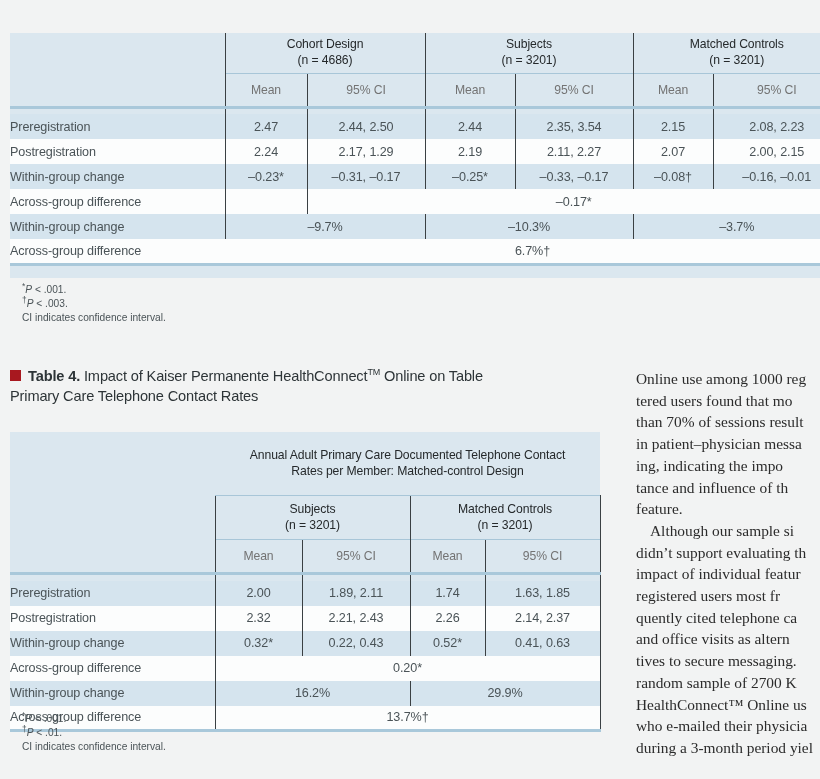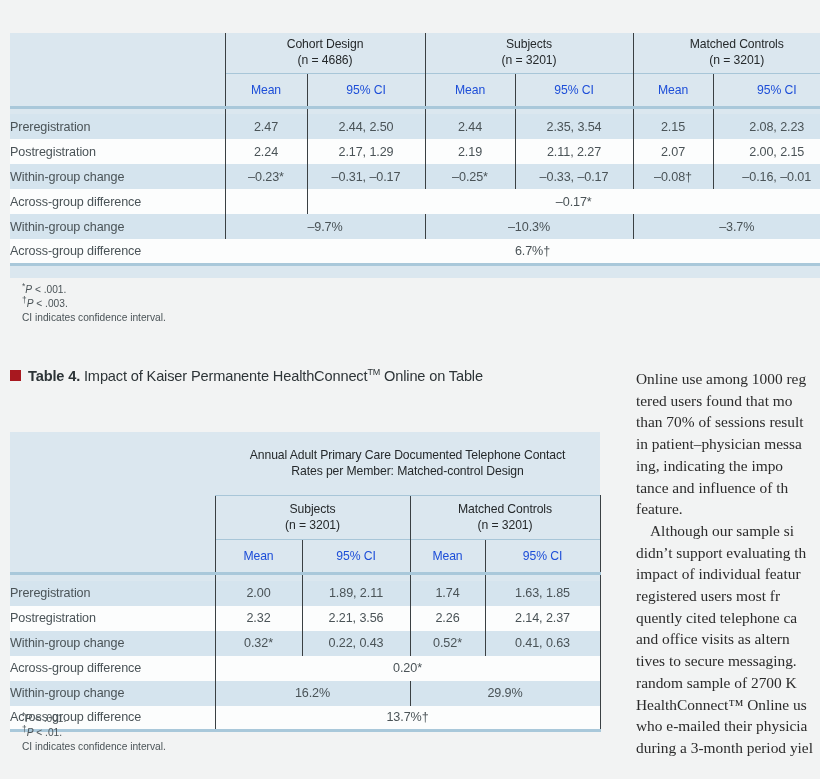--- a/index.html
+++ b/index.html
@@ -38,21 +38,21 @@
     font-weight: bold;
     font-size: 12.2px;
     color: #25292b;
     text-align: center;
     line-height: 1.28;
     letter-spacing: -0.1px;
   }
   .sub-head {
     font-weight: bold;
     font-size: 12.2px;
-    color: #1d4ed8;
+    color: #737373;
     text-align: center;
     letter-spacing: -0.1px;
   }
   .rowlabel {
     font-size: 12.6px;
     color: #4a5357;
     text-align: left;
     padding-left: 12px;
     letter-spacing: -0.1px;
     white-space: nowrap;
@@ -228,20 +228,21 @@
   </div>
   <div>
     <span>CI indicates confidence interval.</span>
   </div>
 </div>
 
 <div style="position:absolute; left:10px; top:278px; width:830px; height:57px; background:#dbe7ef; z-index:-1;"></div>
 
 <div class="caption" style="left:10px; top:366px; width:620px;">
   <span class="sq"></span><span class="tnum">Table 4.</span><span> Impact of Kaiser Permanente HealthConnect</span><span class="tm">TM</span><span> Online on Table</span><br>
+  <span>Primary Care Telephone Contact Rates</span>
 </div>
 
 <div class="tbl" id="t4" style="left:10px; top:432px; width:590px; height:268px;">
   <table>
     <colgroup>
       <col style="width:205px">
         <col style="width:87px">
         <col style="width:108px">
       <col style="width:75px">
         <col style="width:115px">
@@ -287,21 +288,21 @@
       <tr class="rowband-blue" style="height:25px">
         <td class="rowlabel">Preregistration</td>
         <td class="num vline">2.00</td>
         <td class="num vline">1.89, 2.11</td>
         <td class="num vline">1.74</td>
         <td class="num vline" style="border-right:1.6px solid #3a4043;">1.63, 1.85</td>
       </tr>
       <tr class="rowband-white" style="height:25px">
         <td class="rowlabel">Postregistration</td>
         <td class="num vline">2.32</td>
-        <td class="num vline">2.21, 3.56</td>
+        <td class="num vline">2.21, 2.43</td>
         <td class="num vline">2.26</td>
         <td class="num vline" style="border-right:1.6px solid #3a4043;">2.14, 2.37</td>
       </tr>
       <tr class="rowband-blue" style="height:25px">
         <td class="rowlabel">Within-group change</td>
         <td class="num vline">0.32*</td>
         <td class="num vline">0.22, 0.43</td>
         <td class="num vline">0.52*</td>
         <td class="num vline" style="border-right:1.6px solid #3a4043;">0.41, 0.63</td>
       </tr>

